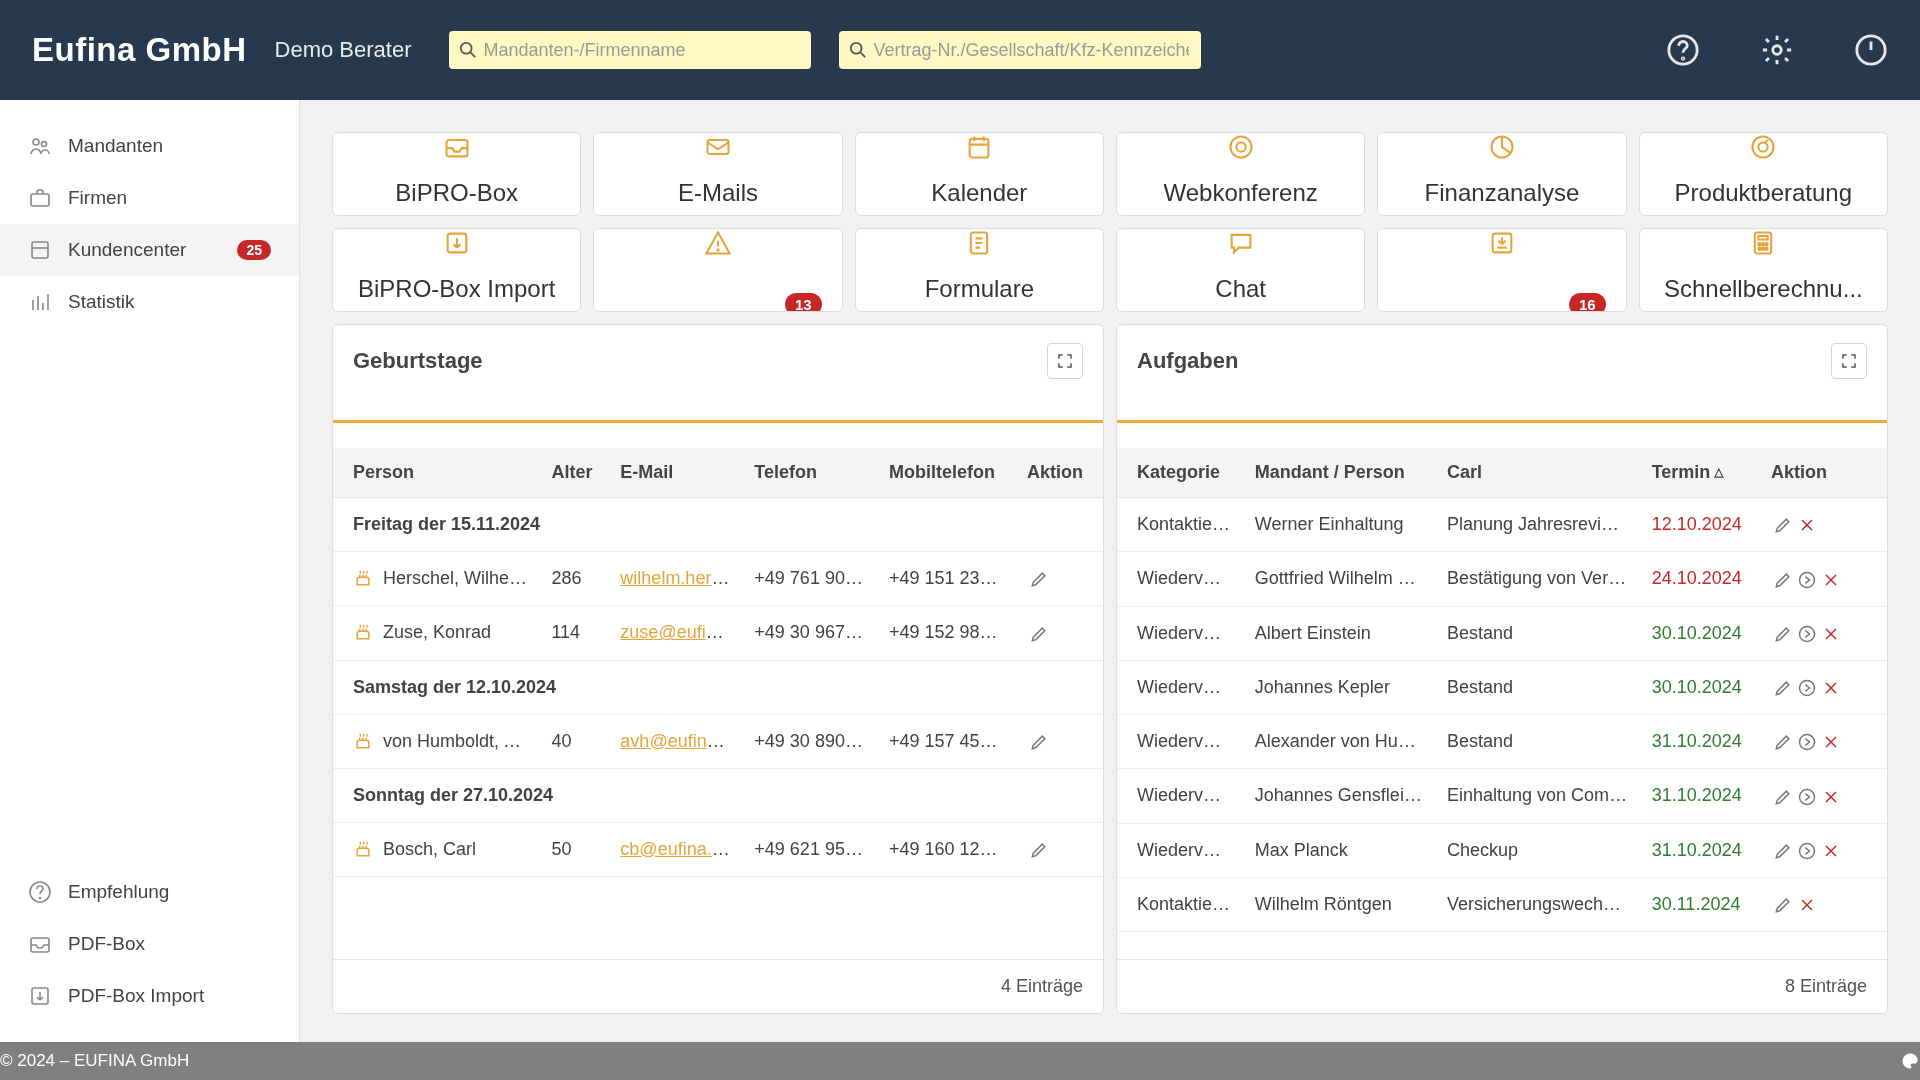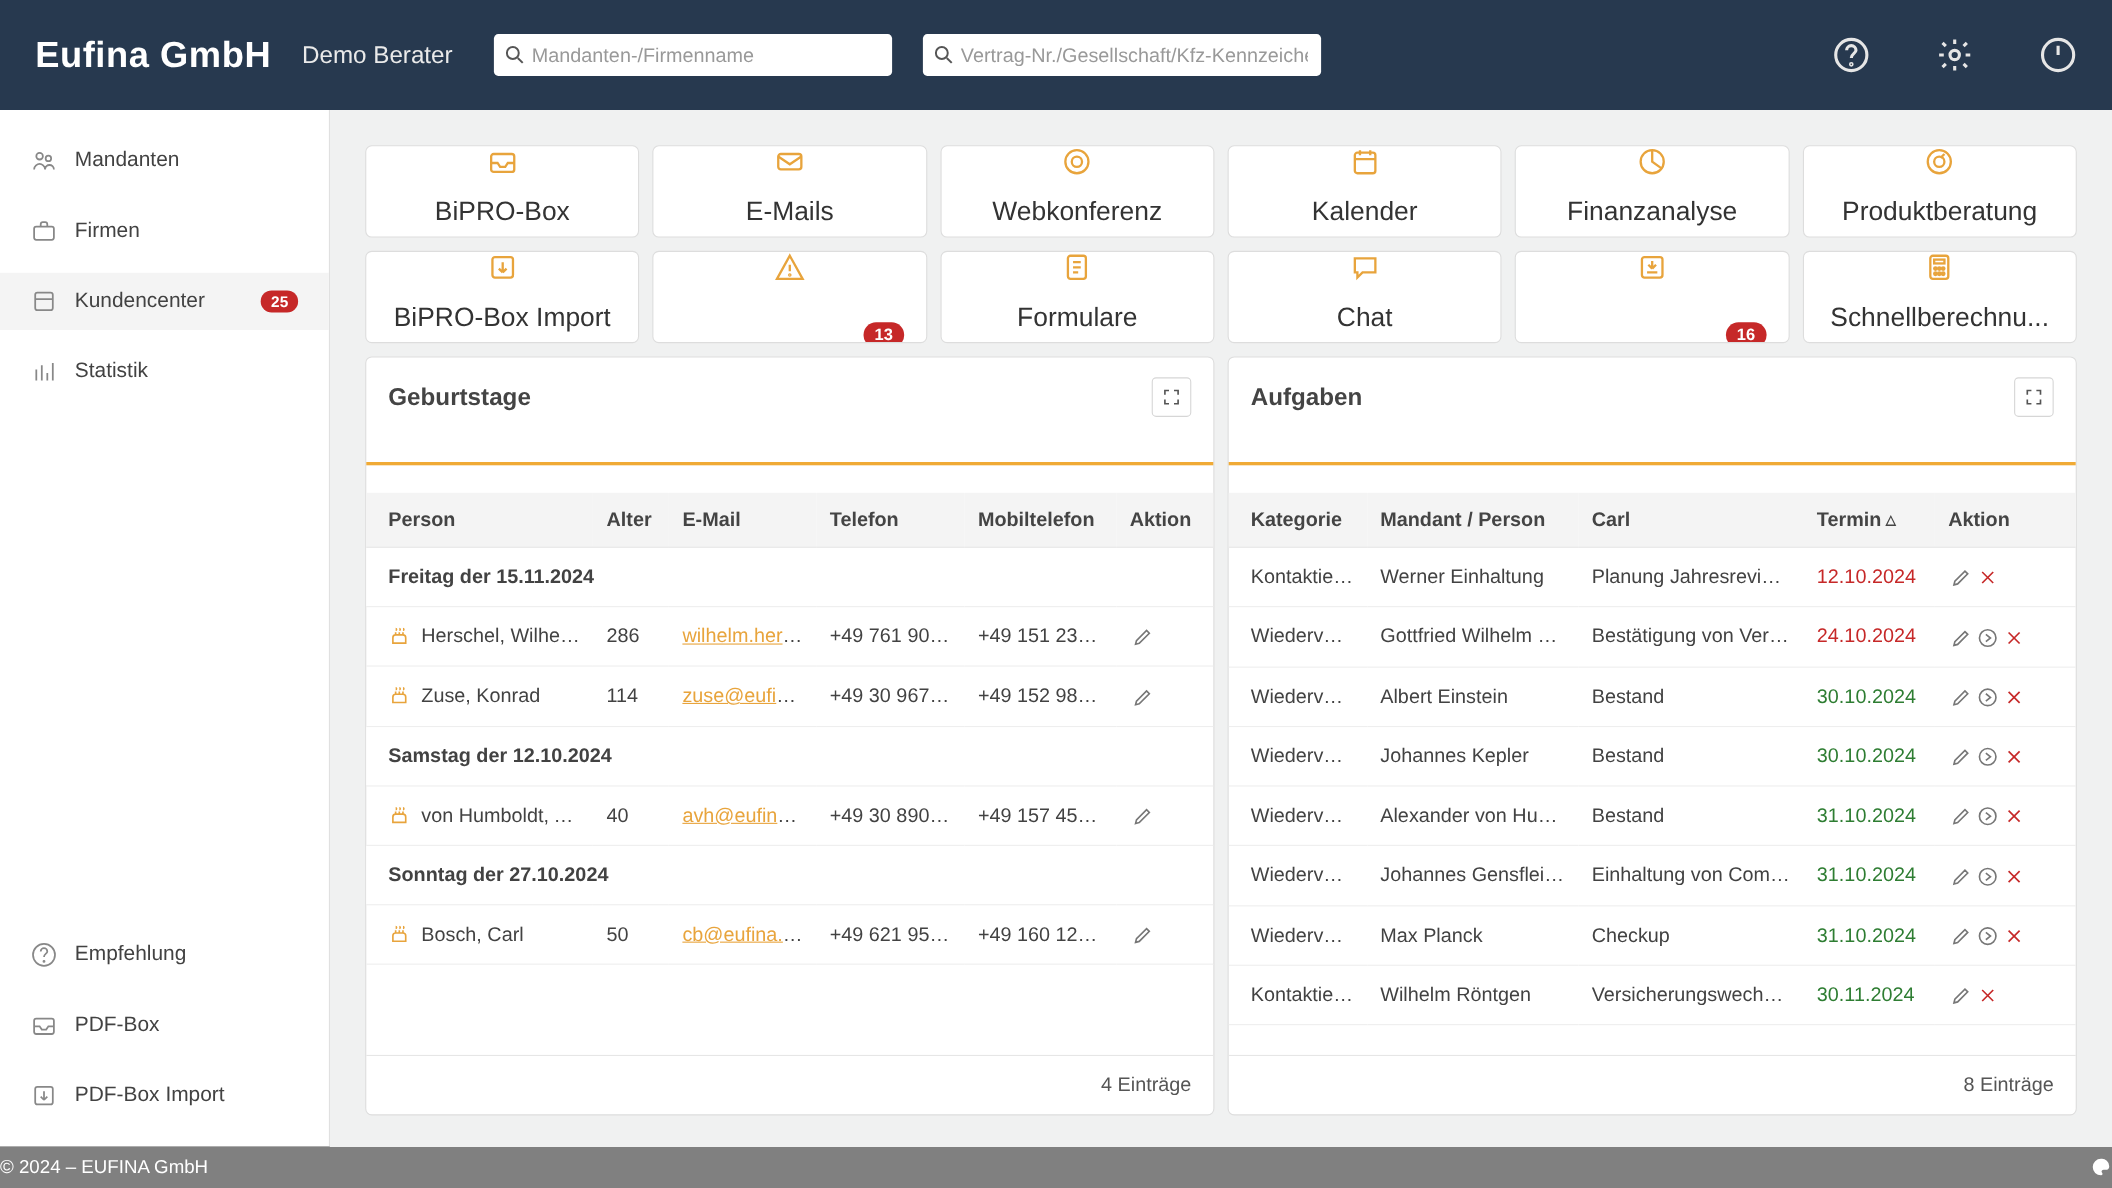--- a/index.html
+++ b/index.html
@@ -19,33 +19,33 @@
   *{box-sizing:border-box;}
   html,body{margin:0;padding:0;height:100%;font-family:Arial,Helvetica,sans-serif;color:var(--text);}
   body{width:1920px;height:1080px;overflow:hidden;transform-origin:top left;}
 
   
   .header{background:var(--dark-blue);height:100px;display:flex;align-items:center;padding:0 32px;gap:28px;}
   .brand{color:#fff;font-weight:700;font-size:33px;letter-spacing:.5px;}
   .sub-brand{color:#eaeaea;font-size:22px;margin-right:10px;}
   .search-wrap{position:relative;}
   .search-wrap svg{position:absolute;left:10px;top:50%;transform:translateY(-50%);width:18px;height:18px;fill:#555;}
-  .search-input{height:38px;border:none;border-radius:4px;padding:0 12px 0 34px;font-size:18px;color:#333;background:#ffffff;}
+  .search-input{height:38px;border:none;border-radius:4px;padding:0 12px 0 34px;font-size:18px;color:#333;background:#fef9c3;}
   .search-input::placeholder{color:#999;}
   #mandant-search{width:362px;}
   #contract-search{width:362px;}
   .header-spacer{flex:1;}
   .hdr-icon{width:34px;height:34px;stroke:#e6e6e6;fill:none;stroke-width:2;cursor:pointer;margin-left:32px;}
 
   
   .shell{display:flex;height:calc(1080px - 100px - 38px);}
 
   
   .sidebar{width:300px;background:#fff;border-right:1px solid #e0e0e0;display:flex;flex-direction:column;padding-top:20px;}
-  .side-group{display:flex;flex-direction:column;gap:12px;}
+  .side-group{display:flex;flex-direction:column;gap:0;}
   .side-item{display:flex;align-items:center;gap:16px;padding:14px 28px;font-size:19px;color:var(--text);cursor:pointer;position:relative;}
   .side-item .nav-ic{width:24px;height:24px;flex:0 0 24px;stroke:#888;fill:none;stroke-width:1.6;}
   .side-item.active{background:#f4f4f4;}
   .side-item .badge{margin-left:auto;background:#c62828;color:#fff;font-size:14px;font-weight:700;border-radius:11px;padding:2px 9px;}
   .side-spacer{flex:1;}
 
   
   .main{flex:1;background:var(--page-bg);padding:32px;overflow:auto;}
   .tiles{display:grid;grid-template-columns:repeat(6,1fr);gap:12px;}
   .tile{background:var(--card-bg);border:1px solid var(--card-border);border-radius:6px;height:84px;display:flex;align-items:center;padding:0 20px;gap:18px;cursor:pointer;white-space:nowrap;overflow:hidden;flex-direction:column;}
@@ -311,29 +311,29 @@
           <span class="tile-lbl">BiPRO-Box</span>
         </div>
         <div class="tile">
           <svg class="tile-ic" viewBox="0 0 24 24">
             <use href="#i-mail"></use>
           </svg>
           <span class="tile-lbl">E-Mails</span>
         </div>
         <div class="tile">
           <svg class="tile-ic" viewBox="0 0 24 24">
+            <use href="#i-calendar"></use>
+          </svg>
+          <span class="tile-lbl">Kalender</span>
+        </div>
+        <div class="tile">
+          <svg class="tile-ic" viewBox="0 0 24 24">
             <use href="#i-cam"></use>
           </svg>
           <span class="tile-lbl">Webkonferenz</span>
-        </div>
-        <div class="tile">
-          <svg class="tile-ic" viewBox="0 0 24 24">
-            <use href="#i-calendar"></use>
-          </svg>
-          <span class="tile-lbl">Kalender</span>
         </div>
         <div class="tile">
           <svg class="tile-ic" viewBox="0 0 24 24">
             <use href="#i-pie"></use>
           </svg>
           <span class="tile-lbl">Finanzanalyse</span>
         </div>
         <div class="tile">
           <svg class="tile-ic" viewBox="0 0 24 24">
             <use href="#i-chat"></use>

